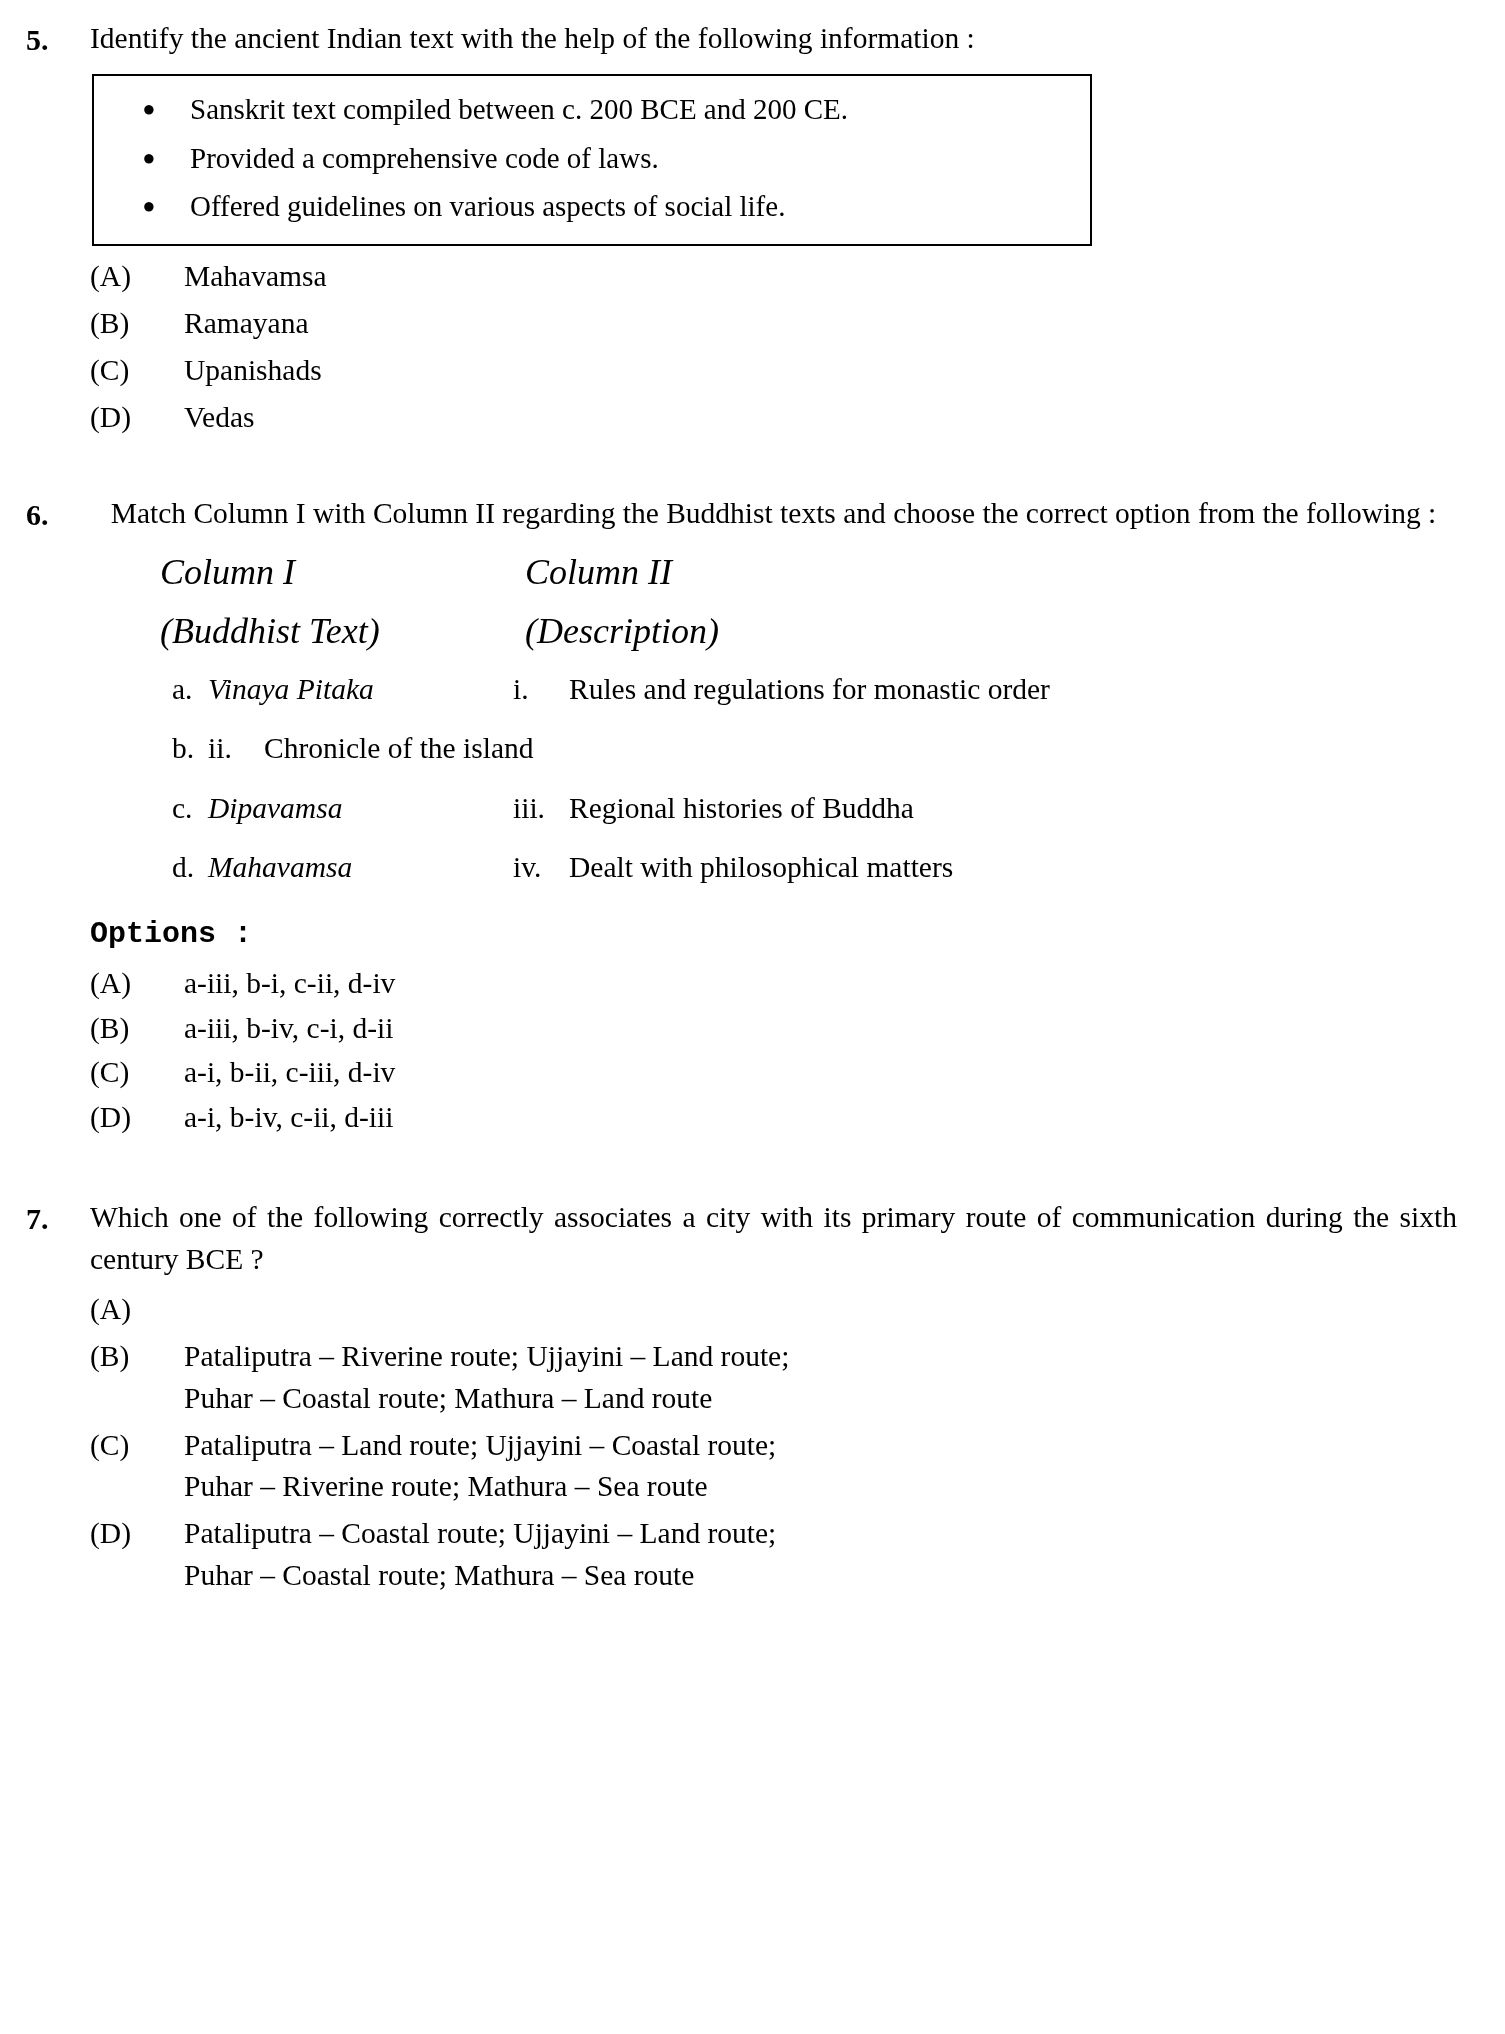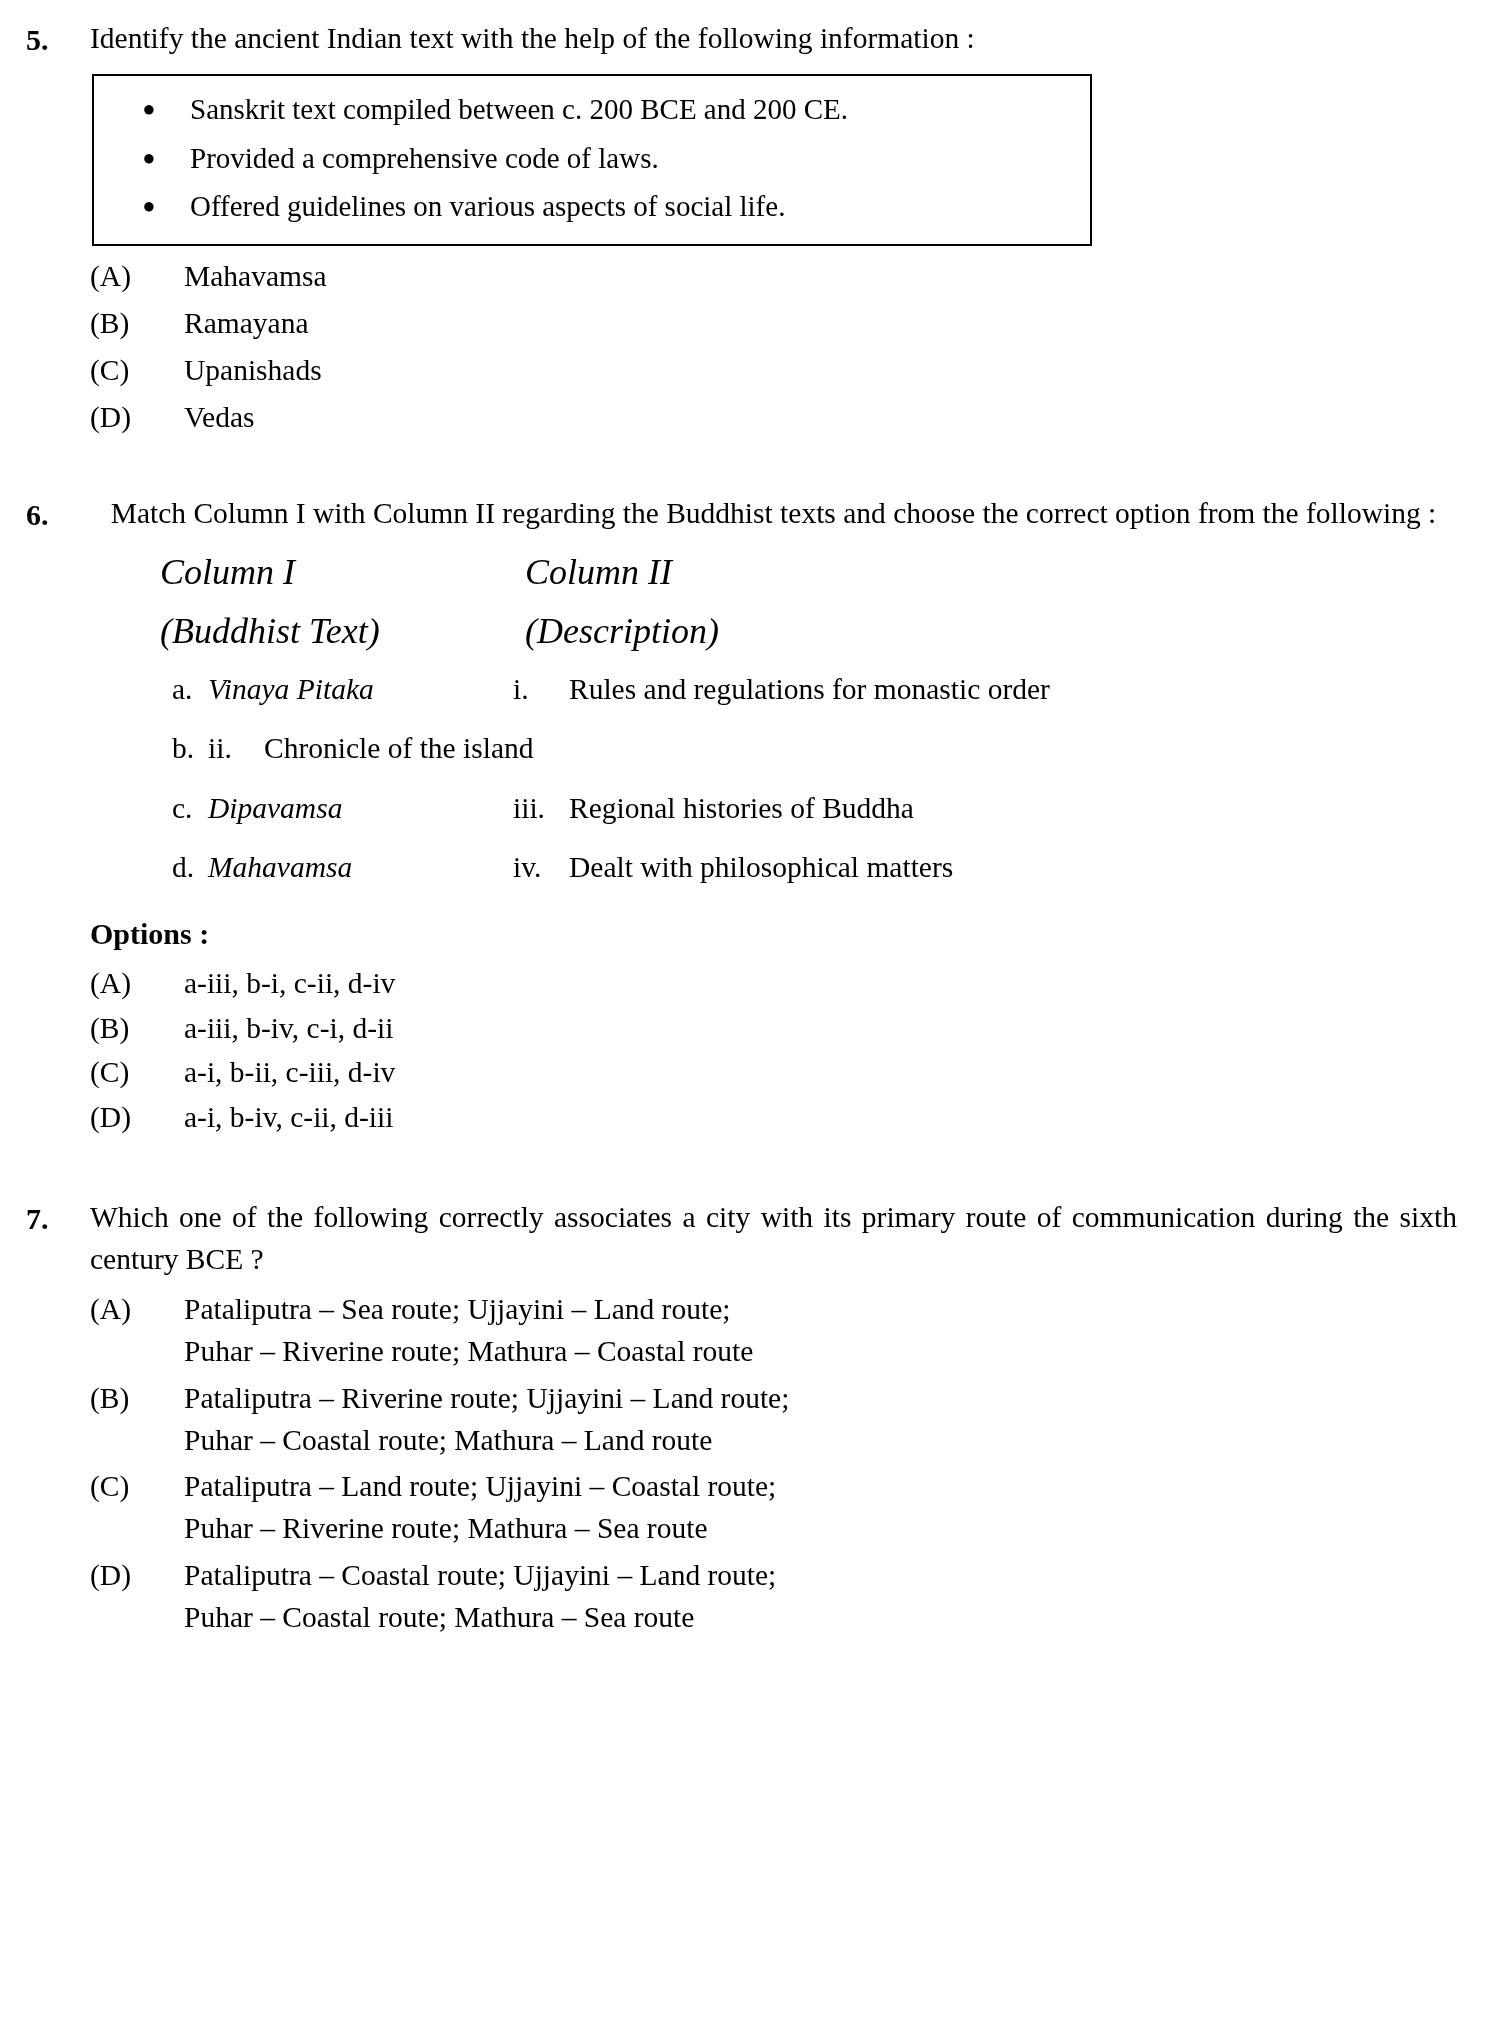--- a/index.html
+++ b/index.html
@@ -118,20 +118,21 @@
   .mt-row .k1 { flex: 0 0 48px; width: 48px; padding-left: 12px; box-sizing: border-box; }
   .mt-row .v1 { flex: 0 0 305px; width: 305px; font-style: italic; }
   .mt-row .k2 { flex: 0 0 56px; width: 56px; }
   .mt-row .v2 { flex: 1 1 auto; }
 
   .opts-heading {
     font-weight: bold;
     font-size: 30px;
     line-height: 1.42;
     margin: 16px 0 2px 0;
+    font-family: Liberation Mono, monospace;
   }
 
   .gap-q5-q6 { height: 52px; }
   .gap-q6-q7 { height: 56px; }
 </style>
 </head>
 <body>
 
 <div class="page">
 
@@ -249,24 +250,20 @@
 
   <div class="question">
     <div class="q-num">7.</div>
     <div class="q-body">
 
       <p class="stem">Which one of the following correctly associates a city with its primary route of communication during the sixth century BCE ?</p>
 
       <div class="options">
         <div class="opt-row">
           <span class="opt-label">(A)</span>
-          <span class="opt-text">
-            <span class="first-line">Pataliputra – Sea route; Ujjayini – Land route;</span>
-            <span class="second-line">Puhar – Riverine route; Mathura – Coastal route</span>
-          </span>
         </div>
         <div class="opt-row">
           <span class="opt-label">(B)</span>
           <span class="opt-text">
             <span class="first-line">Pataliputra – Riverine route; Ujjayini – Land route;</span>
             <span class="second-line">Puhar – Coastal route; Mathura – Land route</span>
           </span>
         </div>
         <div class="opt-row">
           <span class="opt-label">(C)</span>

